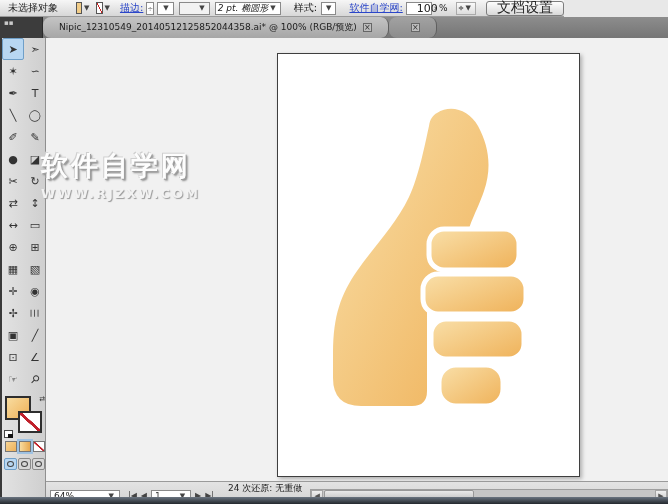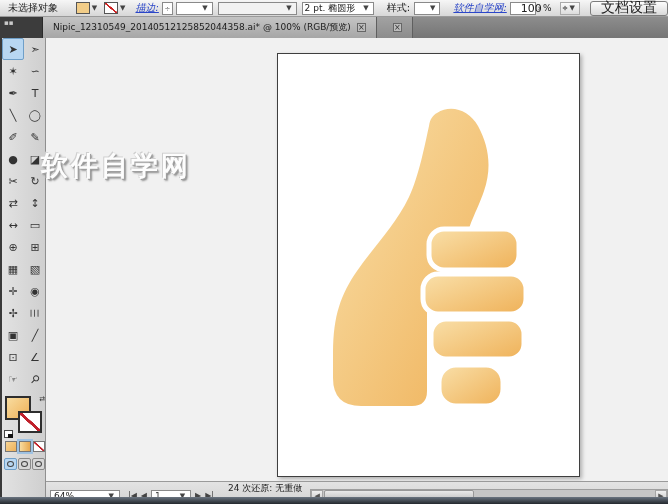--- a/index.html
+++ b/index.html
@@ -1,57 +1,57 @@
 <!DOCTYPE html>
 <html><head>
 <meta charset="utf-8">
 <style>
   * { margin:0; padding:0; box-sizing:border-box; }
   html,body { width:668px; height:504px; overflow:hidden;
     font-family:"DejaVu Sans","Liberation Sans",sans-serif; }
   .app { position:relative; width:668px; height:504px; background:#e8e8e8; }
 
   
-  .control-bar { position:absolute; left:0; top:0; width:668px; height:17px;
+  .control-bar { position:absolute; left:0; top:0; width:564px; height:17px;
     background:linear-gradient(#f6f6f6,#d7d7d7); border-bottom:1px solid #9a9a9a;
     display:flex; align-items:center; font-size:10px; color:#222; white-space:nowrap; }
   .cb-label { margin:0 4px 0 8px; }
   .swatch { width:16px; height:12px; border:1px solid #555; display:inline-block; }
   .swatch.fill { background:#f2cd88; margin-left:14px; }
   .swatch.stroke { background:
       linear-gradient(to top right, transparent 44%, #c22 45%, #c22 55%, transparent 56%), #fff;
     margin-left:5px; }
   .dd-arrow { font-size:7px; color:#444; padding:0 2px; }
-  .link { color:#2b46c8; text-decoration:underline; margin:0 3px 0 8px;font-style:italic; }
+  .link { color:#2b46c8; text-decoration:underline; margin:0 3px 0 8px; }
   .spinner { width:13px; height:13px; background:#fff; border:1px solid #8a8a8a;
     font-size:7px; text-align:center; line-height:12px; color:#555; margin-right:3px; }
   .dropdown { height:13px; background:#fff; border:1px solid #8a8a8a;
     display:inline-flex; align-items:center; justify-content:space-between;
     font-size:9px; padding:0 2px; margin-right:5px; }
   .dropdown .dd-arrow { margin-left:auto; }
   .dd-small { width:42px; }
   .dd-wide { width:92px; background:#f2f2f2; }
-  .dd-brush { width:84px; }
+  .dd-brush { width:84px;font-style:italic; }
   .dd-style { width:30px; }
   .numbox { width:26px; height:13px; background:#fff; border:1px solid #8a8a8a;
     font-size:11px; text-align:right; padding:0 10px; line-height:11px; }
   .tiny-arrow { font-size:8px; color:#333; margin:0 2px; }
   .sel-icon-box { display:inline-flex; align-items:center; margin-left:8px;
     border:1px solid #aaa; background:linear-gradient(#fafafa,#ddd); height:13px; padding:0 2px;}
   .button { height:15px; border:1px solid #7d7d7d; border-radius:3px;
     background:linear-gradient(#fdfdfd,#d9d9d9); font-size:14px; padding:0 10px;
     margin-left:10px; display:inline-flex; align-items:center; }
 
   
   .tab-bar { position:absolute; left:0; top:17px; width:668px; height:21px;
     background:linear-gradient(#8d8d8d,#757575); display:flex; align-items:stretch; }
   .panel-head { width:43px; background:#3c3c3c; border-right:1px solid #2a2a2a;
     color:#c9c9c9; font-size:7px; padding:2px 0 0 4px; }
   .tab { display:flex; align-items:center; font-size:9px; color:#1c1c1c;
-    padding:0 10px; border-right:1px solid #5f5f5f; }
+    padding:0 16px; border-right:1px solid #5f5f5f;border-radius:8px; }
   .tab.active { background:linear-gradient(#c4c4c4,#a6a6a6); }
   .tab.inactive { background:linear-gradient(#a2a2a2,#8c8c8c); color:#2a2a2a; }
   .tab .close { margin-left:6px; font-size:8px; color:#333; border:1px solid #666;
     width:9px; height:9px; line-height:7px; text-align:center; background:#bdbdbd; }
 
   
   .toolbar { position:absolute; left:0; top:38px; width:46px; height:459px;
     background:linear-gradient(90deg,#e2e2e2,#cfcfcf); border-right:1px solid #8f8f8f;
     border-left:2px solid #3a3a3a; }
   .tools { display:grid; grid-template-columns:22px 22px; }
@@ -317,20 +317,21 @@
         <rect x="151" y="175" width="90" height="41" rx="15" fill="url(#g1)" stroke="#ffffff" stroke-width="5"></rect>
         <rect x="145" y="220" width="103" height="40" rx="15" fill="url(#g1)" stroke="#ffffff" stroke-width="5"></rect>
         <rect x="153" y="265" width="93" height="40" rx="15" fill="url(#g1)" stroke="#ffffff" stroke-width="5"></rect>
         <rect x="161" y="311" width="64" height="41" rx="17" fill="url(#g1)" stroke="#ffffff" stroke-width="5"></rect>
       </svg>
     </div>
   </div>
 
   <div class="watermark">
     <div class="wm1">软件自学网</div>
+    <div class="wm2">WWW.RJZXW.COM</div>
   </div>
 
   <div class="status-bar">
     <span class="zoom-dd">
       <span>64%</span>
       <span class="dd-arrow">▼</span>
     </span>
     <span class="nav">
       <span>|◀</span>
       <span>◀</span>

